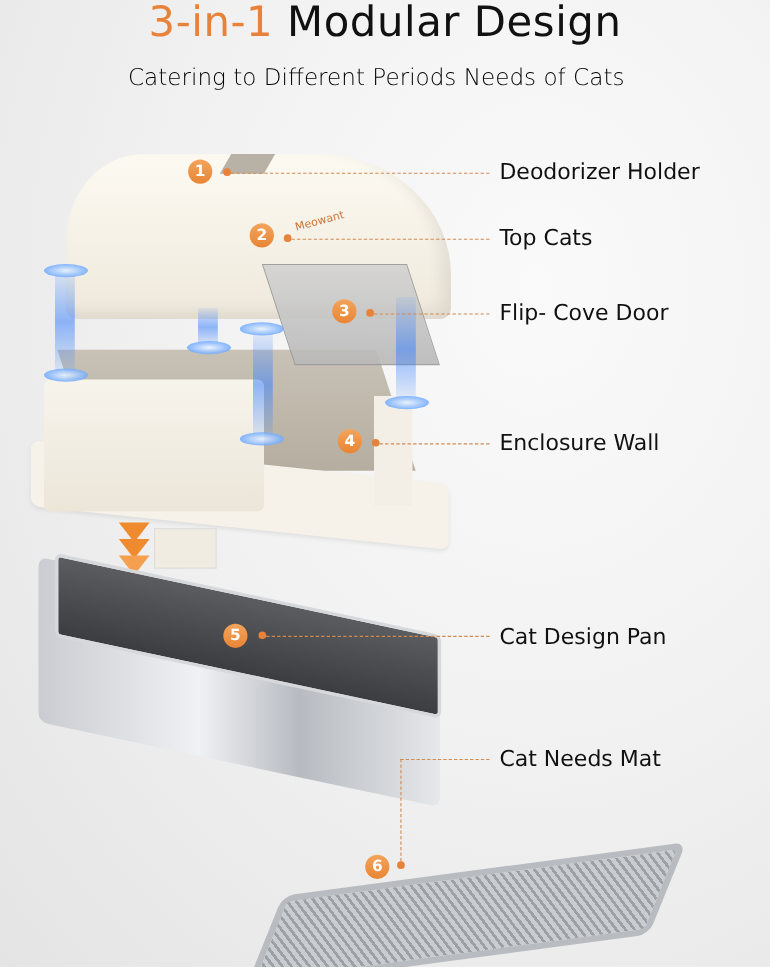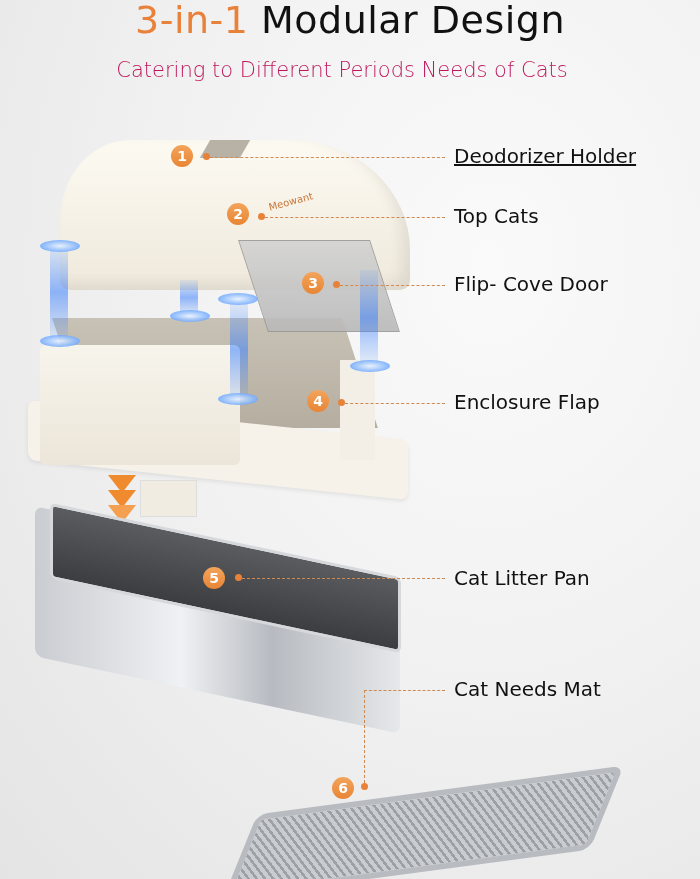--- a/index.html
+++ b/index.html
@@ -1,21 +1,21 @@
 <!DOCTYPE html>
 <html><head>
 <meta charset="utf-8">
 <style>
   html,body{margin:0;padding:0;}
   body{width:700px;height:879px;overflow:hidden;position:relative;
     background:radial-gradient(ellipse at 70% 30%, #fafafa 0%, #f2f2f2 45%, #e4e4e4 100%);
     font-family:"DejaVu Sans","Liberation Sans",sans-serif;}
   .title{position:absolute;top:0;left:0;width:700px;text-align:center;font-size:38px;font-weight:400;letter-spacing:0.5px;color:#111;top:-2px;}
   .title .accent{color:#e8823a;}
-  .subtitle{position:absolute;top:58px;left:0;width:684px;text-align:center;font-size:21px;color:#be185d;font-weight:300;}
+  .subtitle{position:absolute;top:58px;left:0;width:684px;text-align:center;font-size:21px;color:#000000;font-weight:300;}
   .callout{position:absolute;height:0;border-top:1.5px dashed #d2894f;}
   .dot{position:absolute;width:7px;height:7px;border-radius:50%;background:#e8823a;}
   .badge{position:absolute;width:22px;height:22px;border-radius:50%;background:linear-gradient(#f3a45c,#e88534);color:#fff;font-size:14px;font-weight:bold;text-align:center;line-height:22px;}
   .label{position:absolute;font-size:20px;color:#111;white-space:nowrap;}
   
   .cover{position:absolute;left:60px;top:140px;width:350px;height:150px;background:linear-gradient(#fdfaf2,#efe9dc);border-radius:70px 120px 10px 10px / 80px 110px 10px 10px;box-shadow:inset -8px -6px 14px rgba(0,0,0,0.08);}
   .door{position:absolute;left:253px;top:240px;width:130px;height:90px;background:linear-gradient(#d3d3d3,#b9b9b9);transform:skewX(18deg);border:1px solid #999;opacity:0.9;}
   .wall-inner{position:absolute;left:70px;top:318px;width:290px;height:110px;background:linear-gradient(#c8c2b6,#b5aea0);transform:skewX(18deg);}
   .wall{position:absolute;left:40px;top:345px;width:200px;height:120px;background:linear-gradient(#f7f4ec,#ece6d9);border-radius:6px;}
   .wall-right{position:absolute;left:340px;top:360px;width:35px;height:100px;background:#f3efe6;}
@@ -63,45 +63,45 @@
 
   <div class="pan"></div>
   <div class="pan-in"></div>
   <div class="mat"></div>
 </div>
 
 <div>
   <div class="badge" style="left:171px;top:145px;">1</div>
   <div class="dot" style="left:203px;top:153px;"></div>
   <div class="callout" style="left:210px;top:157px;width:235px;"></div>
-  <div class="label" style="left:454px;top:144px;text-decoration:underline;">Deodorizer Holder</div>
+  <div class="label" style="left:454px;top:144px;">Deodorizer Holder</div>
 </div>
 <div>
   <div class="badge" style="left:227px;top:203px;">2</div>
   <div class="dot" style="left:258px;top:213px;"></div>
   <div class="callout" style="left:265px;top:217px;width:180px;"></div>
   <div class="label" style="left:454px;top:204px;">Top Cats</div>
 </div>
 <div>
   <div class="badge" style="left:302px;top:272px;">3</div>
   <div class="dot" style="left:333px;top:281px;"></div>
   <div class="callout" style="left:340px;top:285px;width:105px;"></div>
   <div class="label" style="left:454px;top:272px;">Flip- Cove Door</div>
 </div>
 <div>
   <div class="badge" style="left:307px;top:390px;">4</div>
   <div class="dot" style="left:338px;top:399px;"></div>
   <div class="callout" style="left:345px;top:403px;width:100px;"></div>
-  <div class="label" style="left:454px;top:390px;">Enclosure Flap</div>
+  <div class="label" style="left:454px;top:390px;">Enclosure Wall</div>
 </div>
 <div>
   <div class="badge" style="left:203px;top:567px;">5</div>
   <div class="dot" style="left:235px;top:574px;"></div>
   <div class="callout" style="left:242px;top:578px;width:203px;"></div>
-  <div class="label" style="left:454px;top:566px;">Cat Litter Pan</div>
+  <div class="label" style="left:454px;top:566px;">Cat Design Pan</div>
 </div>
 <div>
   <div class="badge" style="left:332px;top:777px;">6</div>
   <div class="dot" style="left:361px;top:783px;"></div>
   <div style="position:absolute;left:364px;top:690px;height:93px;border-left:1.5px dashed #d2894f;"></div>
   <div class="callout" style="left:364px;top:690px;width:81px;"></div>
   <div class="label" style="left:454px;top:677px;">Cat Needs Mat</div>
 </div>
 
 </body></html>

